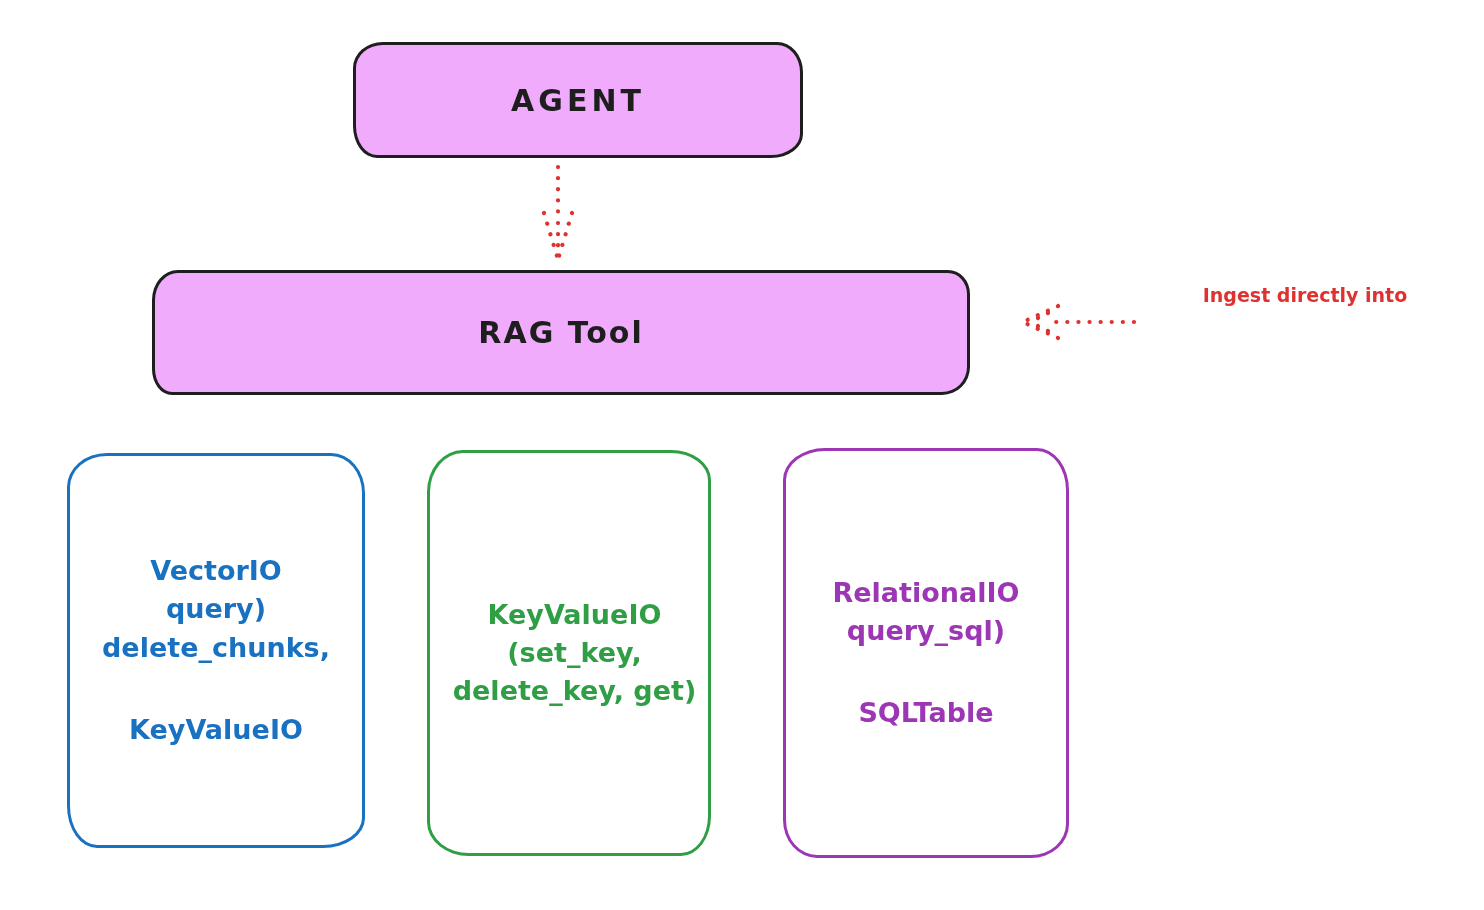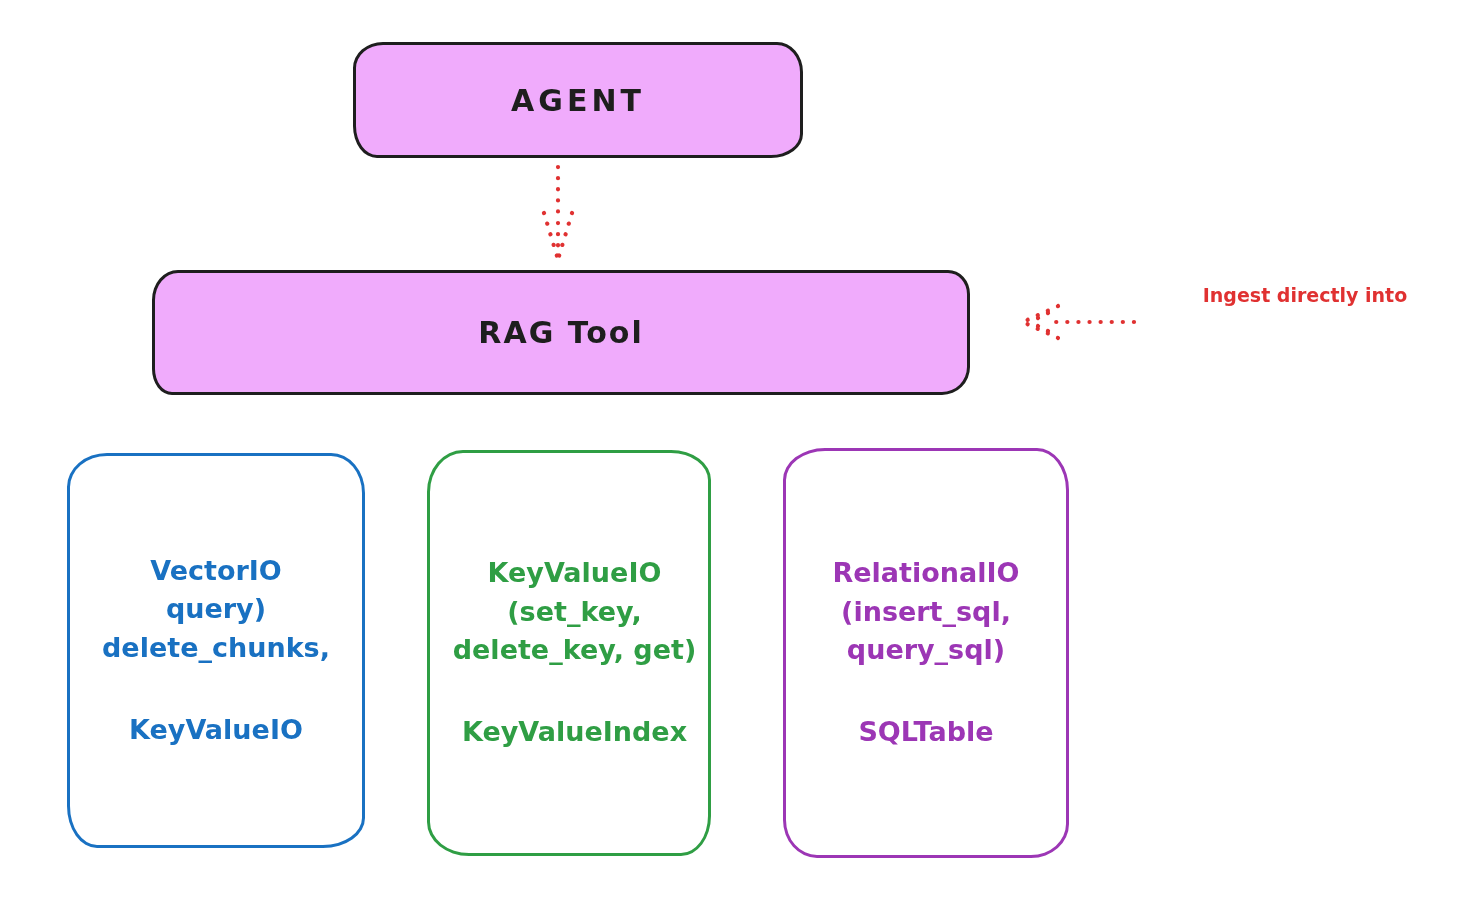--- a/index.html
+++ b/index.html
@@ -141,25 +141,23 @@
     </div>
     <div class="card-index">KeyValueIO</div>
   </div>
 
   <div class="card card-keyvalue">
     <div class="card-lines">
       <div>KeyValueIO</div>
       <div>(set_key,</div>
       <div>delete_key, get)</div>
     </div>
-    <div class="card-index">KeyValueIndex</div>
   </div>
 
   <div class="card card-relational">
     <div class="card-lines">
       <div>RelationalIO</div>
-      <div>(insert_sql,</div>
       <div>query_sql)</div>
     </div>
     <div class="card-index">SQLTable</div>
   </div>
 
 </div>
 
 </body></html>

